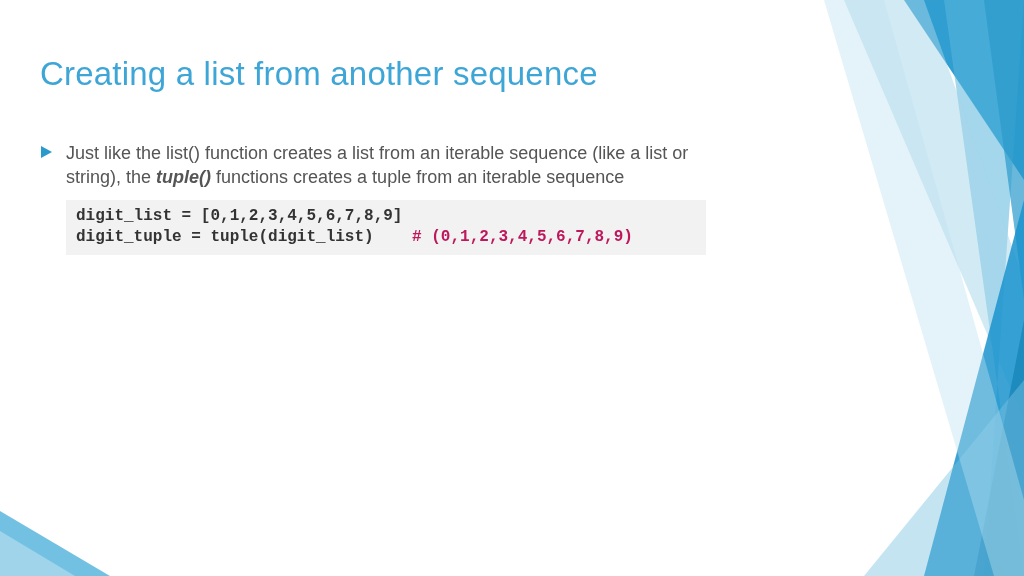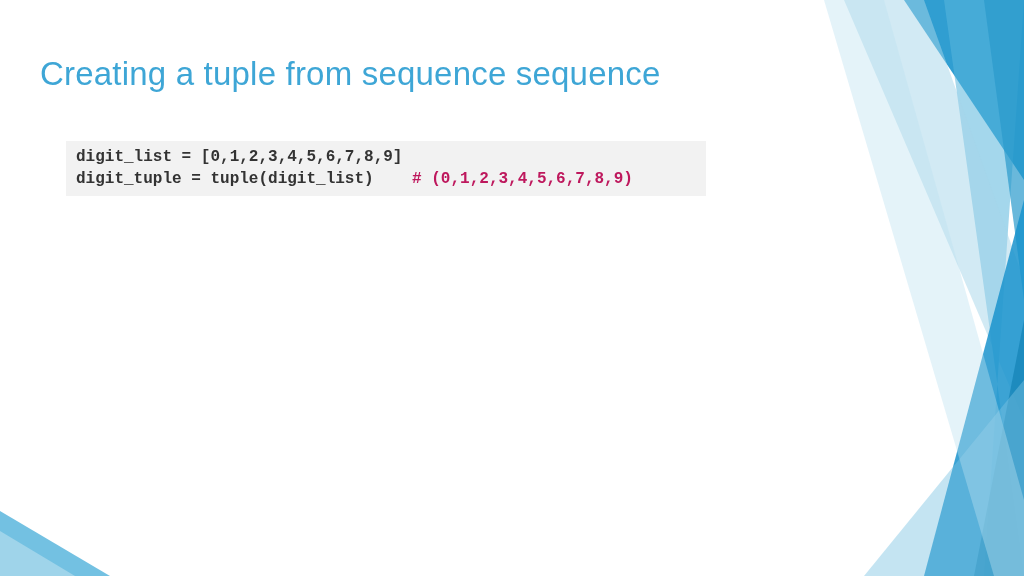--- a/index.html
+++ b/index.html
@@ -91,18 +91,26 @@
   <polygon points="380,200 280,576 380,576" fill="#1a93cc" opacity="0.85"></polygon>
   <polygon points="380,320 330,576 380,576" fill="#0d7db0" opacity="0.6"></polygon>
   <polygon points="220,576 380,380 380,576" fill="#7cc4e3" opacity="0.45"></polygon>
   <polygon points="180,0 240,0 380,500 380,576 350,576" fill="#bce0f0" opacity="0.4"></polygon>
 </svg>
 
 <div class="corner"></div>
 <div class="corner2"></div>
 
 <div class="content">
-  <h1 class="title">Creating a tuple from sequence sequence</h1>
+  <h1 class="title">Creating a list from another sequence</h1>
 
+  <div class="bullet-row">
+    <svg class="bullet-icon" width="14" height="14" viewBox="0 0 14 14">
+      <polygon points="1,1 12,7 1,13" fill="#2a9acc"></polygon>
+    </svg>
+    <div class="bullet-text">
+      <span>Just like the list() function creates a list from an iterable sequence (like a list or string), the </span><span class="bold-italic">tuple()</span><span> functions creates a tuple from an iterable sequence</span>
+    </div>
+  </div>
 
   <div class="code-block"><span>digit_list = [0,1,2,3,4,5,6,7,8,9]</span>
 <span>digit_tuple = tuple(digit_list)    </span><span class="comment"># (0,1,2,3,4,5,6,7,8,9)</span></div>
 </div>
 
 </body></html>

